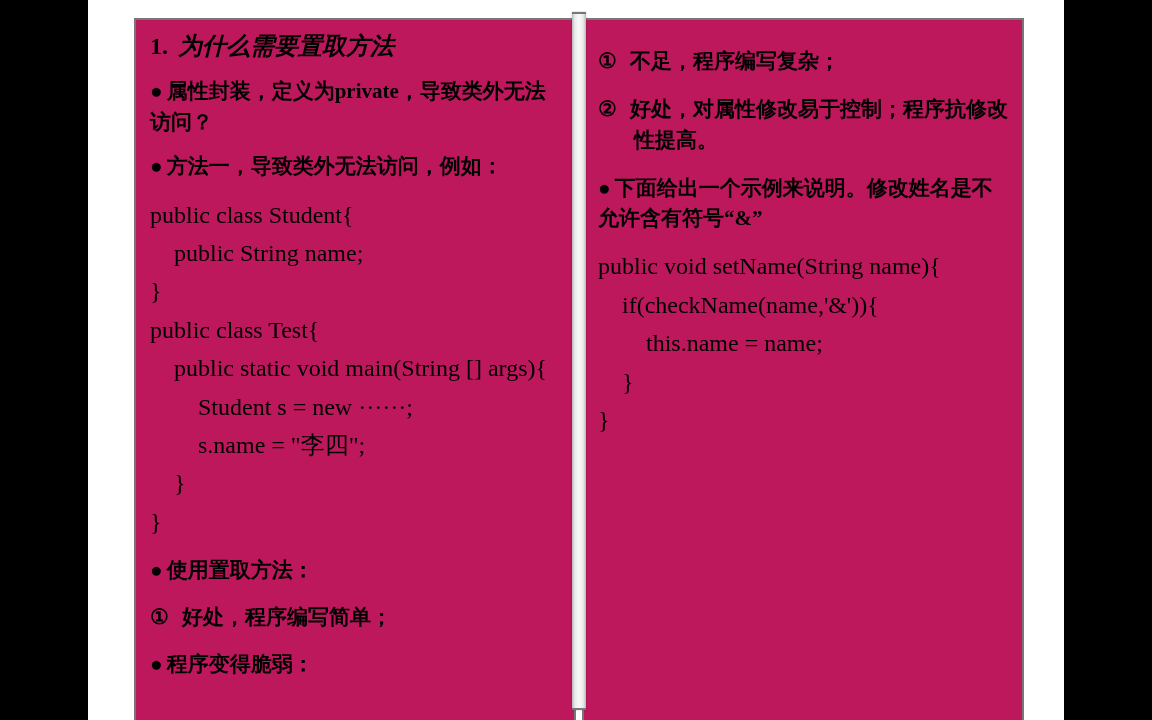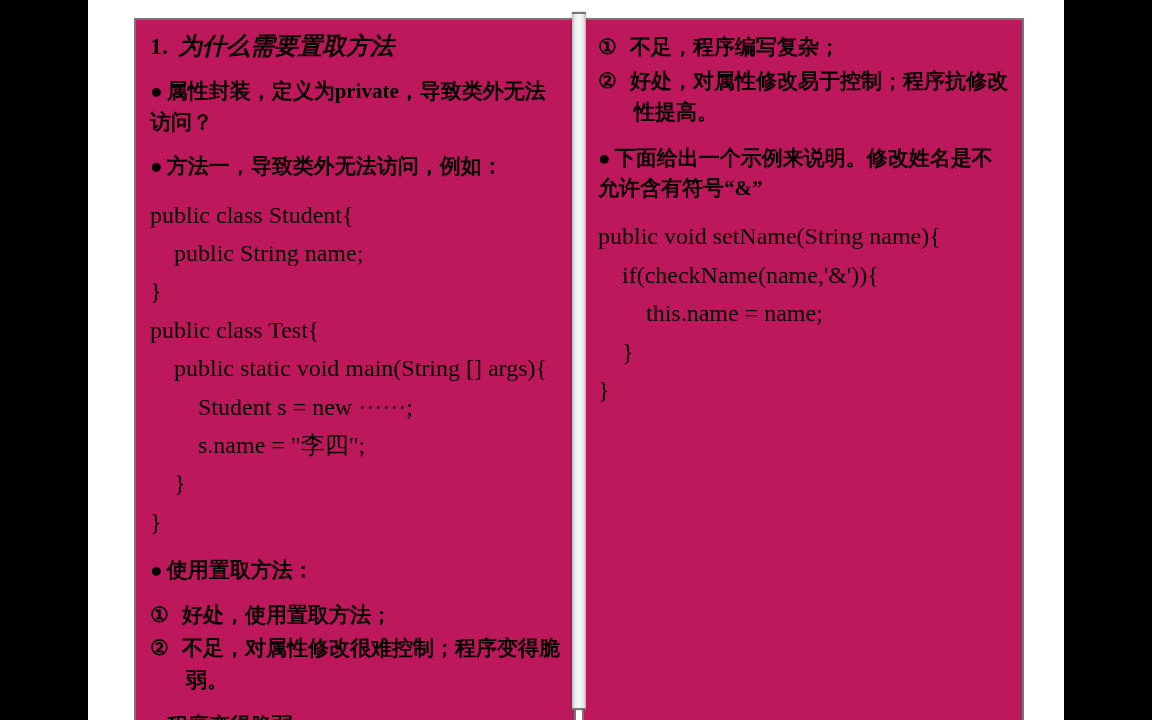--- a/index.html
+++ b/index.html
@@ -64,21 +64,21 @@
     margin: 14px 0;
   }
   .bullet .dot { margin-right: 4px; }
 
   .numline {
     font-size: 21px;
     font-weight: bold;
     line-height: 1.5;
     padding-left: 36px;
     text-indent: -36px;
-    margin: 2px 0;
+    margin: 16px 0;
   }
   .numline .circ { display:inline-block; width:32px; text-indent:0; }
 
   .code {
     font-family: "Times New Roman", "SimSun", serif;
     font-size: 24px;
     line-height: 1.6;
     white-space: pre;
     margin: 2px 0 6px 0;
   }
@@ -110,24 +110,21 @@
         Student s = new ······;
         s.name = "李四";
     }
 }</div>
 
       <p class="bullet">
         <span class="dot">●</span><span>使用置取方法：</span>
       </p>
 
       <p class="numline">
-        <span class="circ">①</span><span>好处，使用置取方法；</span>
-      </p>
-      <p class="numline">
-        <span class="circ">②</span><span>不足，对属性修改很难控制；程序变得脆弱。</span>
+        <span class="circ">①</span><span>好处，程序编写简单；</span>
       </p>
 
 
       <p class="bullet">
         <span class="dot">●</span><span>程序变得脆弱：</span>
       </p>
     </div>
 
     <div class="col right">
       <p class="numline">

